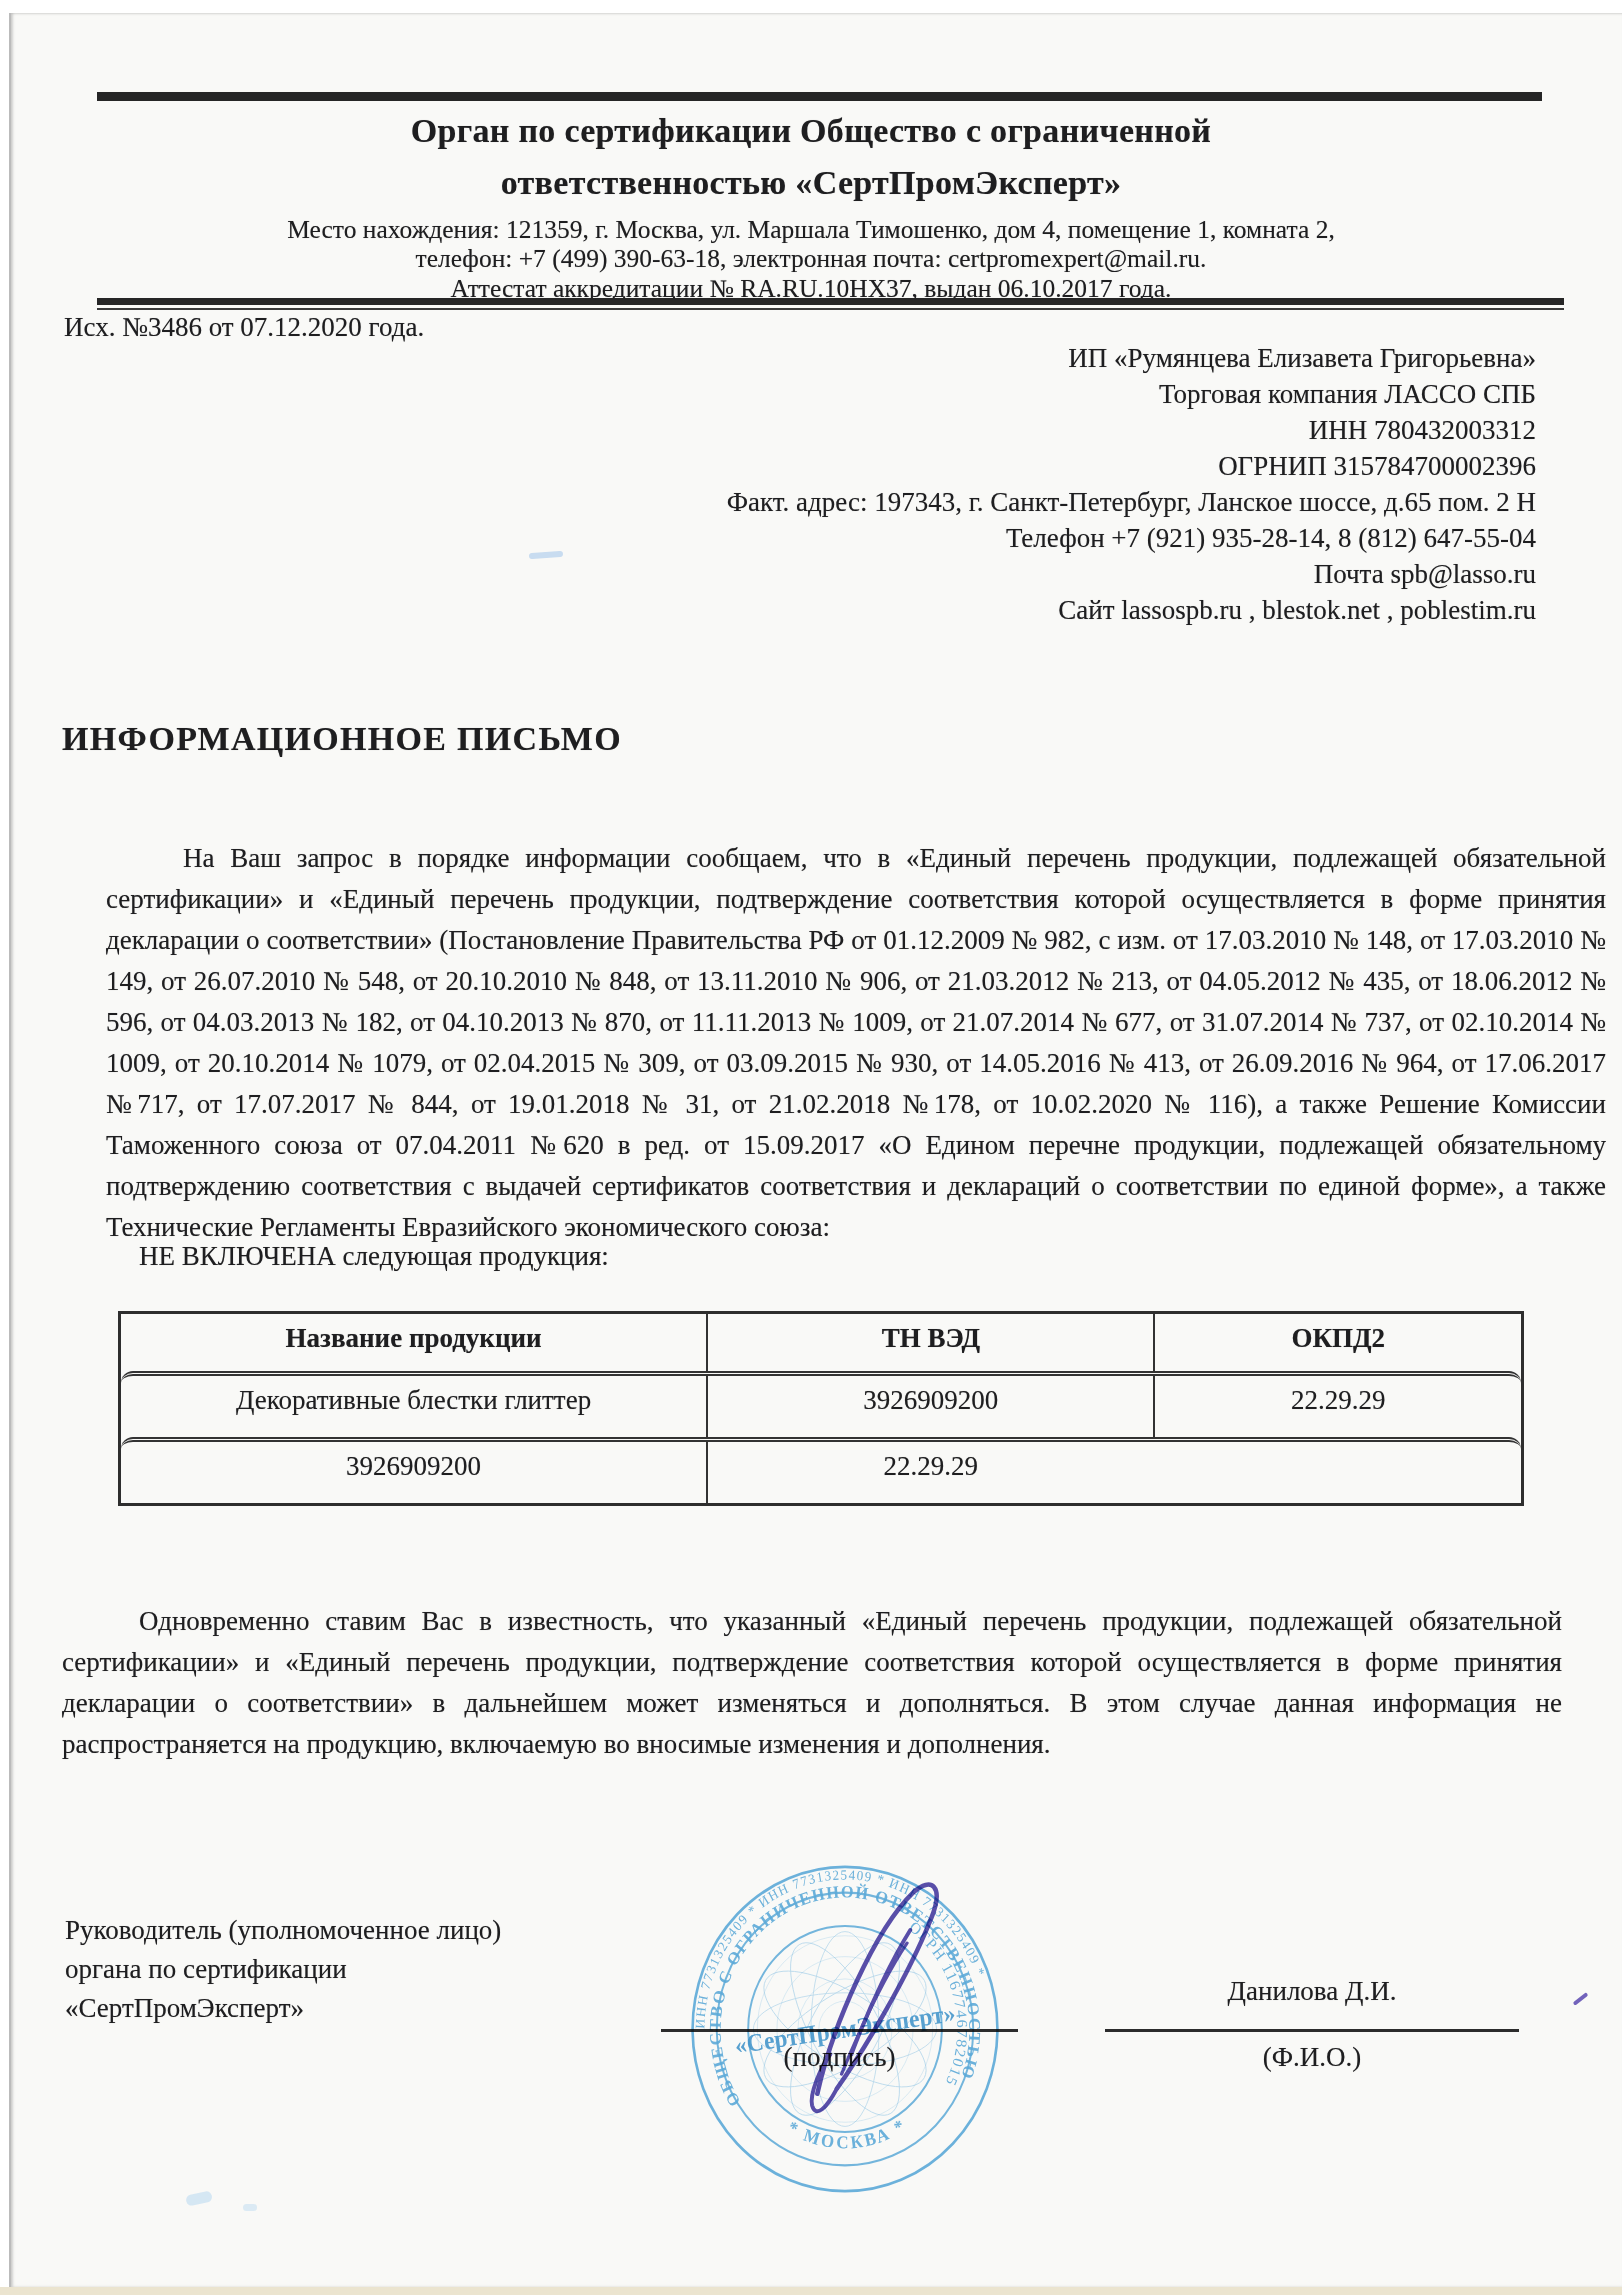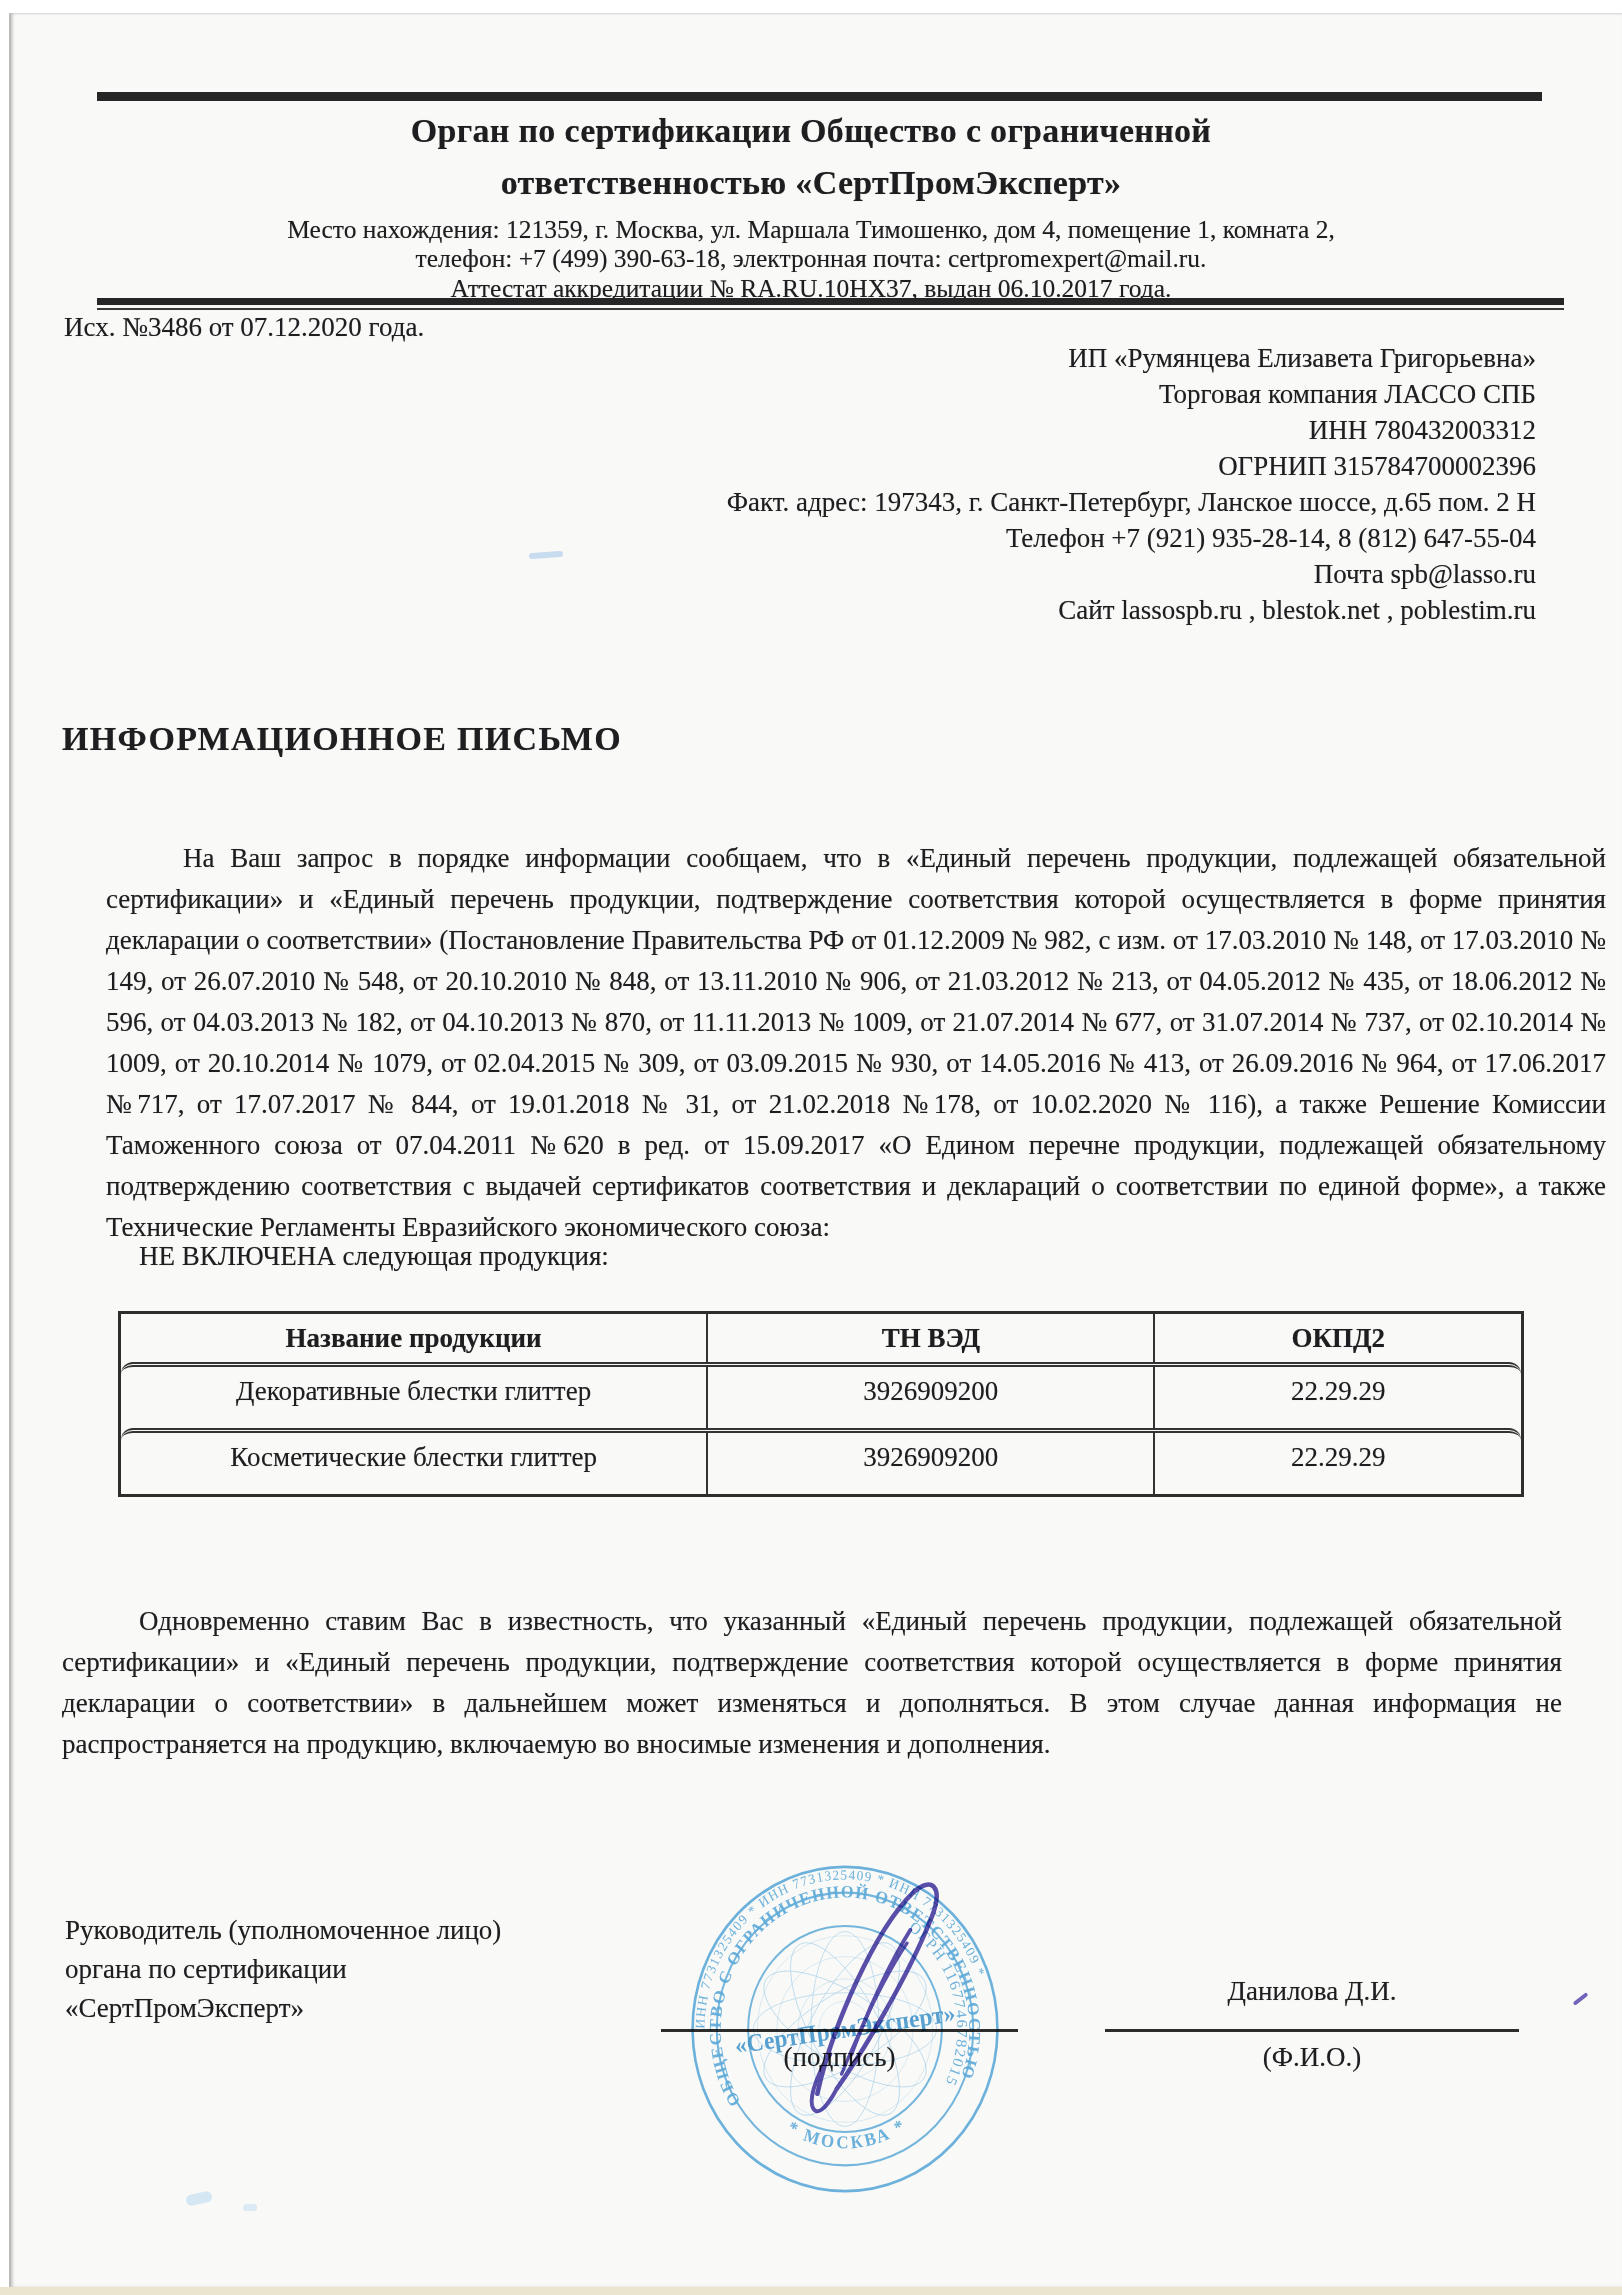--- a/index.html
+++ b/index.html
@@ -27,21 +27,21 @@
   .p1{top:811px;text-indent:77px;margin-left:44px;}
   .notinc{left:139px;top:1241px;font-size:27px;}
   .p2{top:1574px;text-indent:77px;}
   
   .tbl{position:absolute;left:118px;top:1311px;width:1400px;border:3.9px solid #2e2e2e;background:transparent;}
   .tr{display:grid;grid-template-columns:41.8% 31.95% 26.25%;}
   .tr + .tr{border-top:5.9px double #333;}
   .td{padding-top:9.2px;text-align:center;font-size:27px;line-height:31px;
       text-shadow:0 0 0.7px rgba(25,25,25,.42);}
   .td + .td{border-left:2.6px solid #333;}
-  .tr.head{height:48px;}
+  .tr.head{height:57px;}
   .tr.body-row{height:61px;border-radius:12px;}
   .tr.head .td{font-weight:bold;}
   
   .role{left:65px;top:1911px;font-size:27px;line-height:39px;}
   .sig-line{position:absolute;top:2029px;height:2.6px;background:#2c2c2c;}
   .sig-line.l{left:661px;width:357px;}
   .sig-line.r{left:1105px;width:414px;}
   .cap{font-size:27px;text-align:center;}
   .cap.podpis{left:661px;top:2042px;width:357px;}
   .name{left:1105px;top:1976px;width:414px;text-align:center;font-size:27px;}
@@ -111,21 +111,20 @@
       <div class="td">Название продукции</div>
       <div class="td">ТН ВЭД</div>
       <div class="td">ОКПД2</div>
     </div>
     <div class="tr body-row">
       <div class="td">Декоративные блестки глиттер</div>
       <div class="td">3926909200</div>
       <div class="td">22.29.29</div>
     </div>
     <div class="tr body-row">
-      <div class="td">Косметические блестки глиттер</div>
       <div class="td">3926909200</div>
       <div class="td">22.29.29</div>
     </div>
   </div>
 
   <p class="txt para p2">Одновременно ставим Вас в известность, что указанный «Единый перечень продукции, подлежащей обязательной сертификации» и «Единый перечень продукции, подтверждение соответствия которой осуществляется в форме принятия декларации о соответствии» в дальнейшем может изменяться и дополняться. В этом случае данная информация не распространяется на продукцию, включаемую во вносимые изменения и дополнения.</p>
 
   <div class="txt role">
     <div>Руководитель (уполномоченное лицо)</div>
     <div>органа по сертификации</div>

